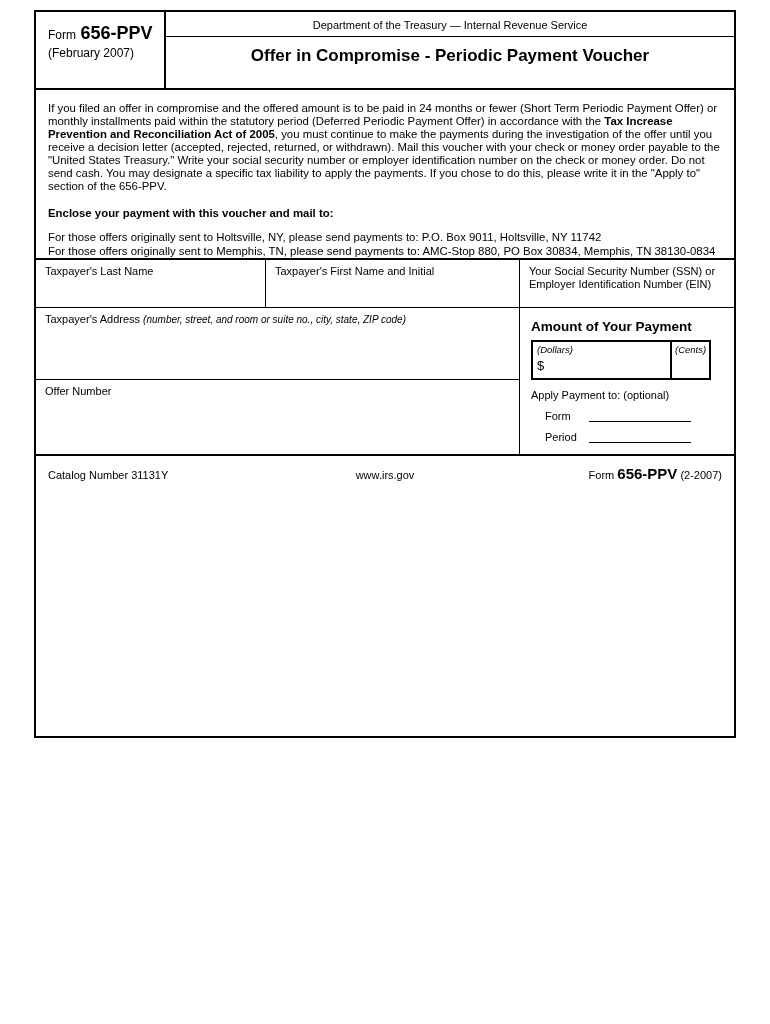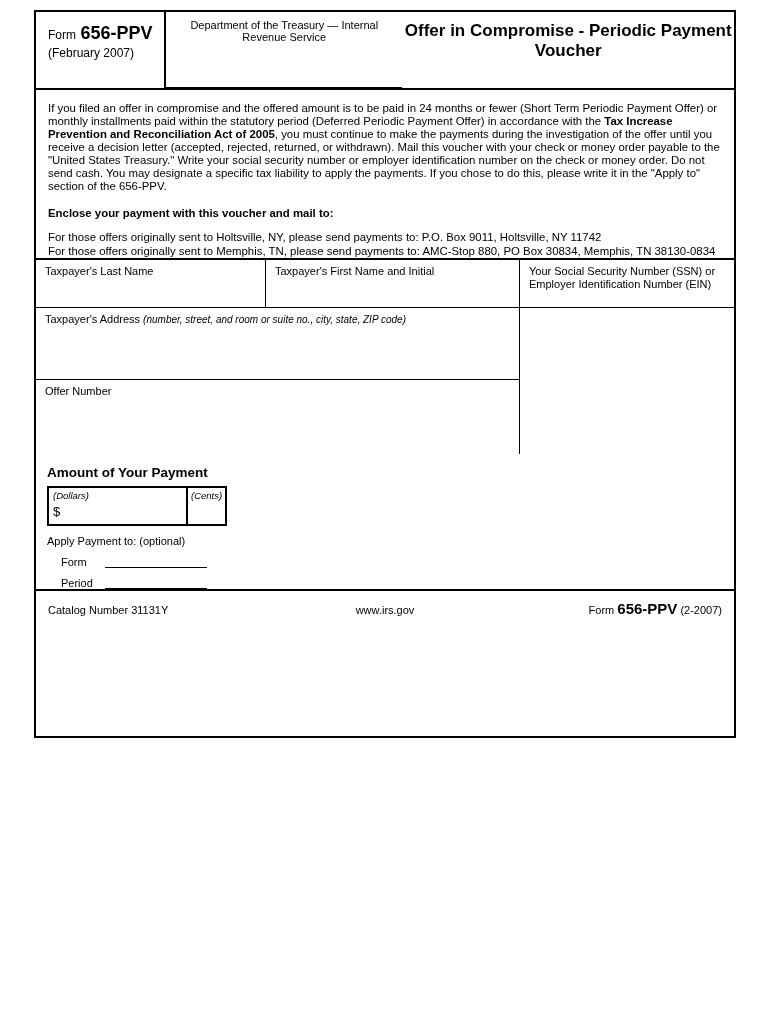--- a/index.html
+++ b/index.html
@@ -22,21 +22,21 @@
 
   
   .header { display: flex; height: 78px; border-bottom: 2px solid #000; }
   .header-left {
     width: 130px; border-right: 2px solid #000;
     padding: 11px 6px 0 12px;
   }
   .form-word { font-size: 12px; }
   .form-num { font-size: 18px; font-weight: bold; }
   .form-rev { font-size: 12px; margin-top: 2px; }
-  .header-right { flex: 1; display: flex; }
+  .header-right { flex: 1; display: flex; flex-direction: column; }
   .agency {
     font-size: 11px; text-align: center;
     padding: 7px 4px 5px; border-bottom: 1px solid #000;
   }
   .form-title {
     font-size: 17px; font-weight: bold; text-align: center;
     padding-top: 9px;
   }
 
   
@@ -48,21 +48,21 @@
   .mail-lines { margin-top: 12px; font-size: 11.4px; line-height: 13.5px; }
   .print-note { font-size: 11px; font-style: italic; margin-top: 14px; margin-bottom: 6px; }
 
   
   .ftable { border-top: 2px solid #000; border-bottom: 2px solid #000; }
   .row1 { display: flex; height: 48px; border-bottom: 1px solid #000; }
   .cell { padding: 5px 9px; font-size: 11px; }
   .c1 { width: 254px; border-right: 1px solid #000; }
   .c2 { width: 230px; border-right: 1px solid #000; }
   .c3 { flex: 1; line-height: 13px; }
-  .lower { display: flex; flex-direction: column; }
+  .lower { display: flex; }
   .left-stack { width: 484px; border-right: 1px solid #000; }
   .addr-cell { height: 72px; border-bottom: 1px solid #000; padding: 5px 9px; font-size: 11px; }
   .addr-note { font-style: italic; font-size: 10px; }
   .offer-cell { height: 74px; padding: 5px 9px; font-size: 11px; }
   .right-col { flex: 1; }
   .amount-title { font-size: 13.5px; font-weight: bold; padding: 11px 0 6px 11px; }
   .amount-box { display: flex; margin-left: 11px; width: 180px; height: 40px; border: 2px solid #000; }
   .dollars-cell { flex: 1; border-right: 2px solid #000; padding: 2px 4px; }
   .cents-cell { width: 37px; padding: 2px 3px; }
   .money-note { font-size: 9.5px; font-style: italic; }

